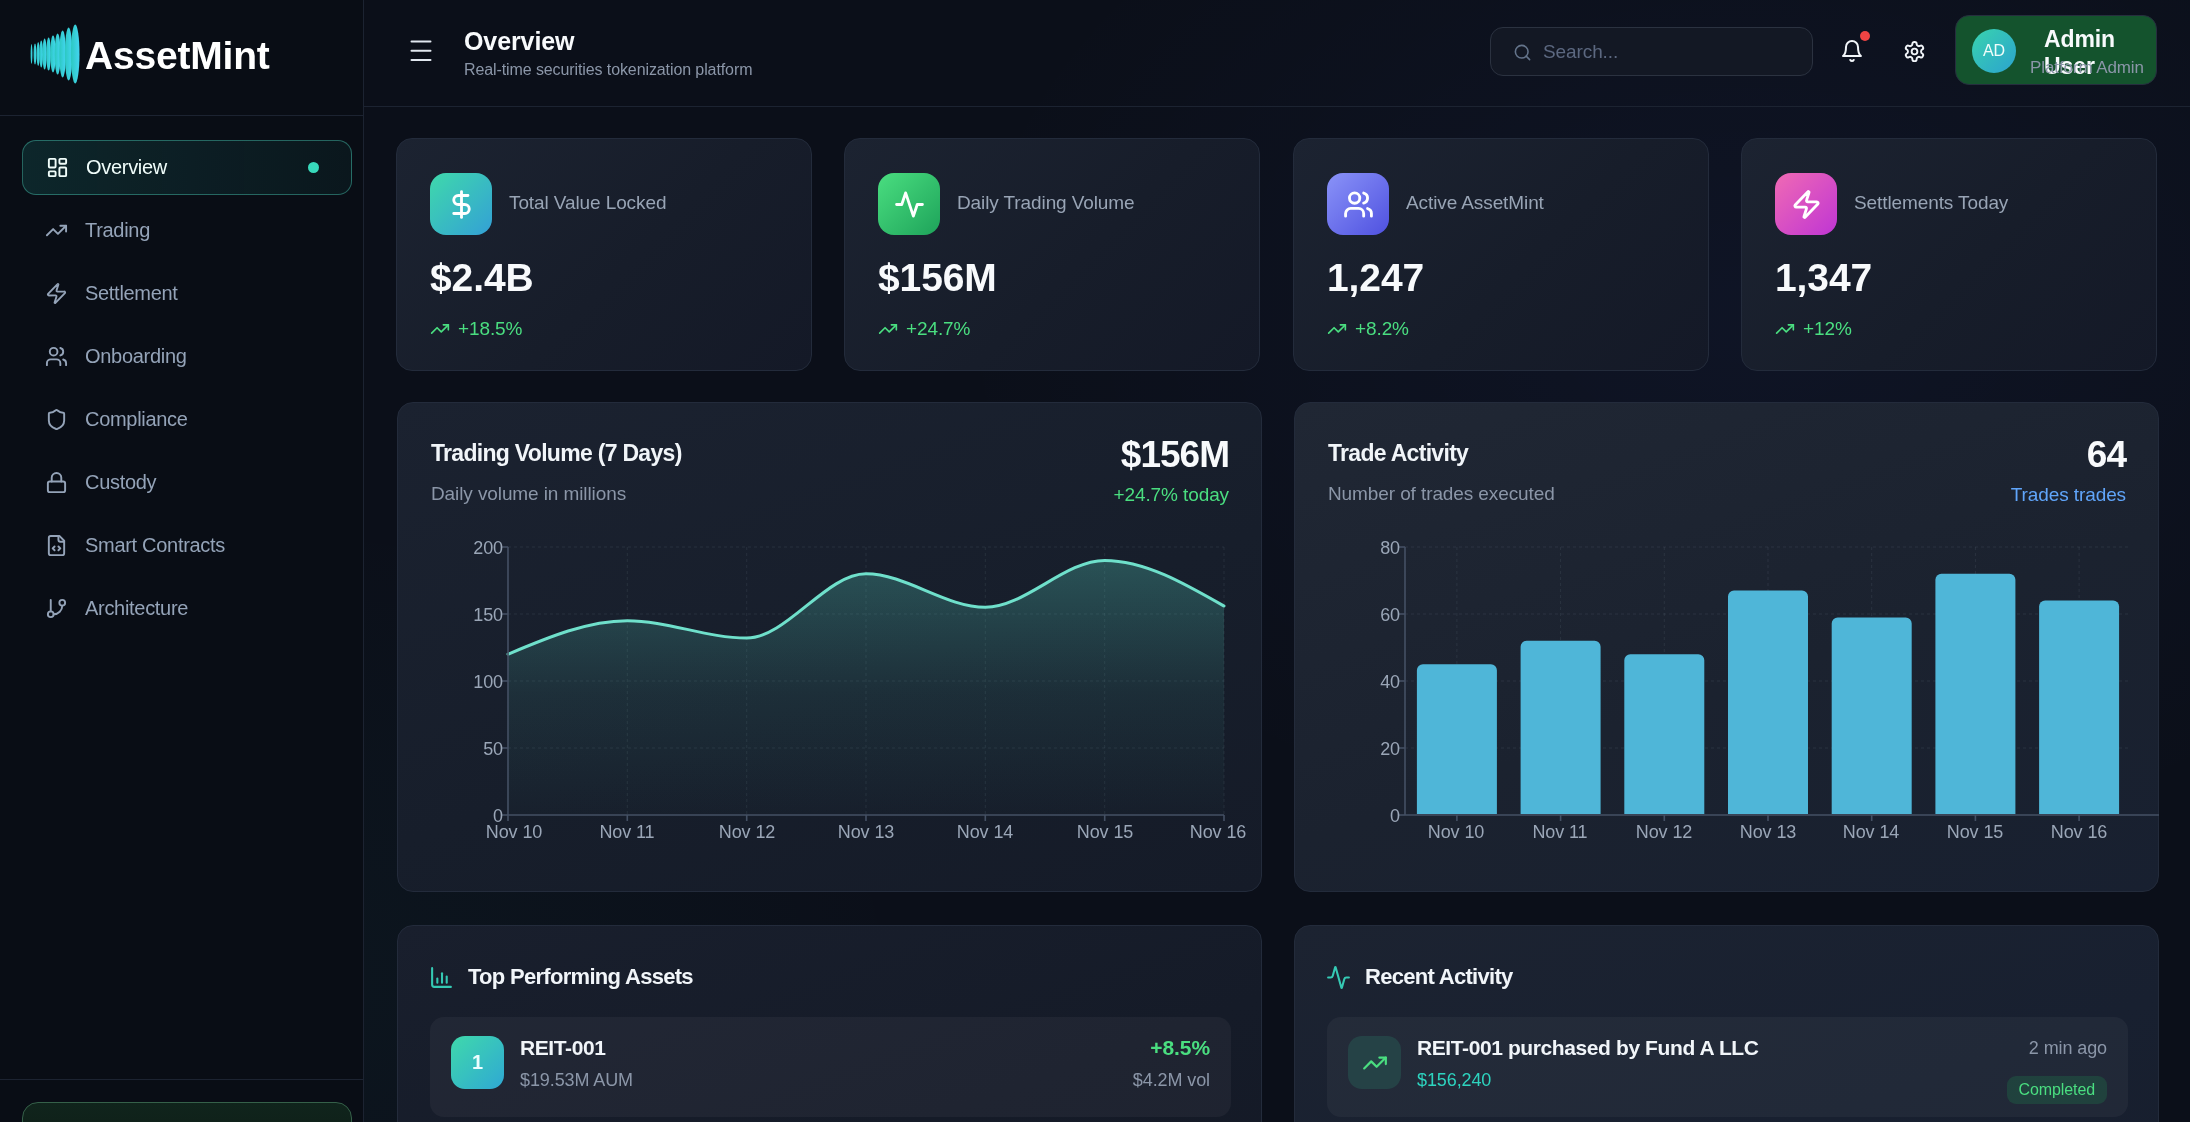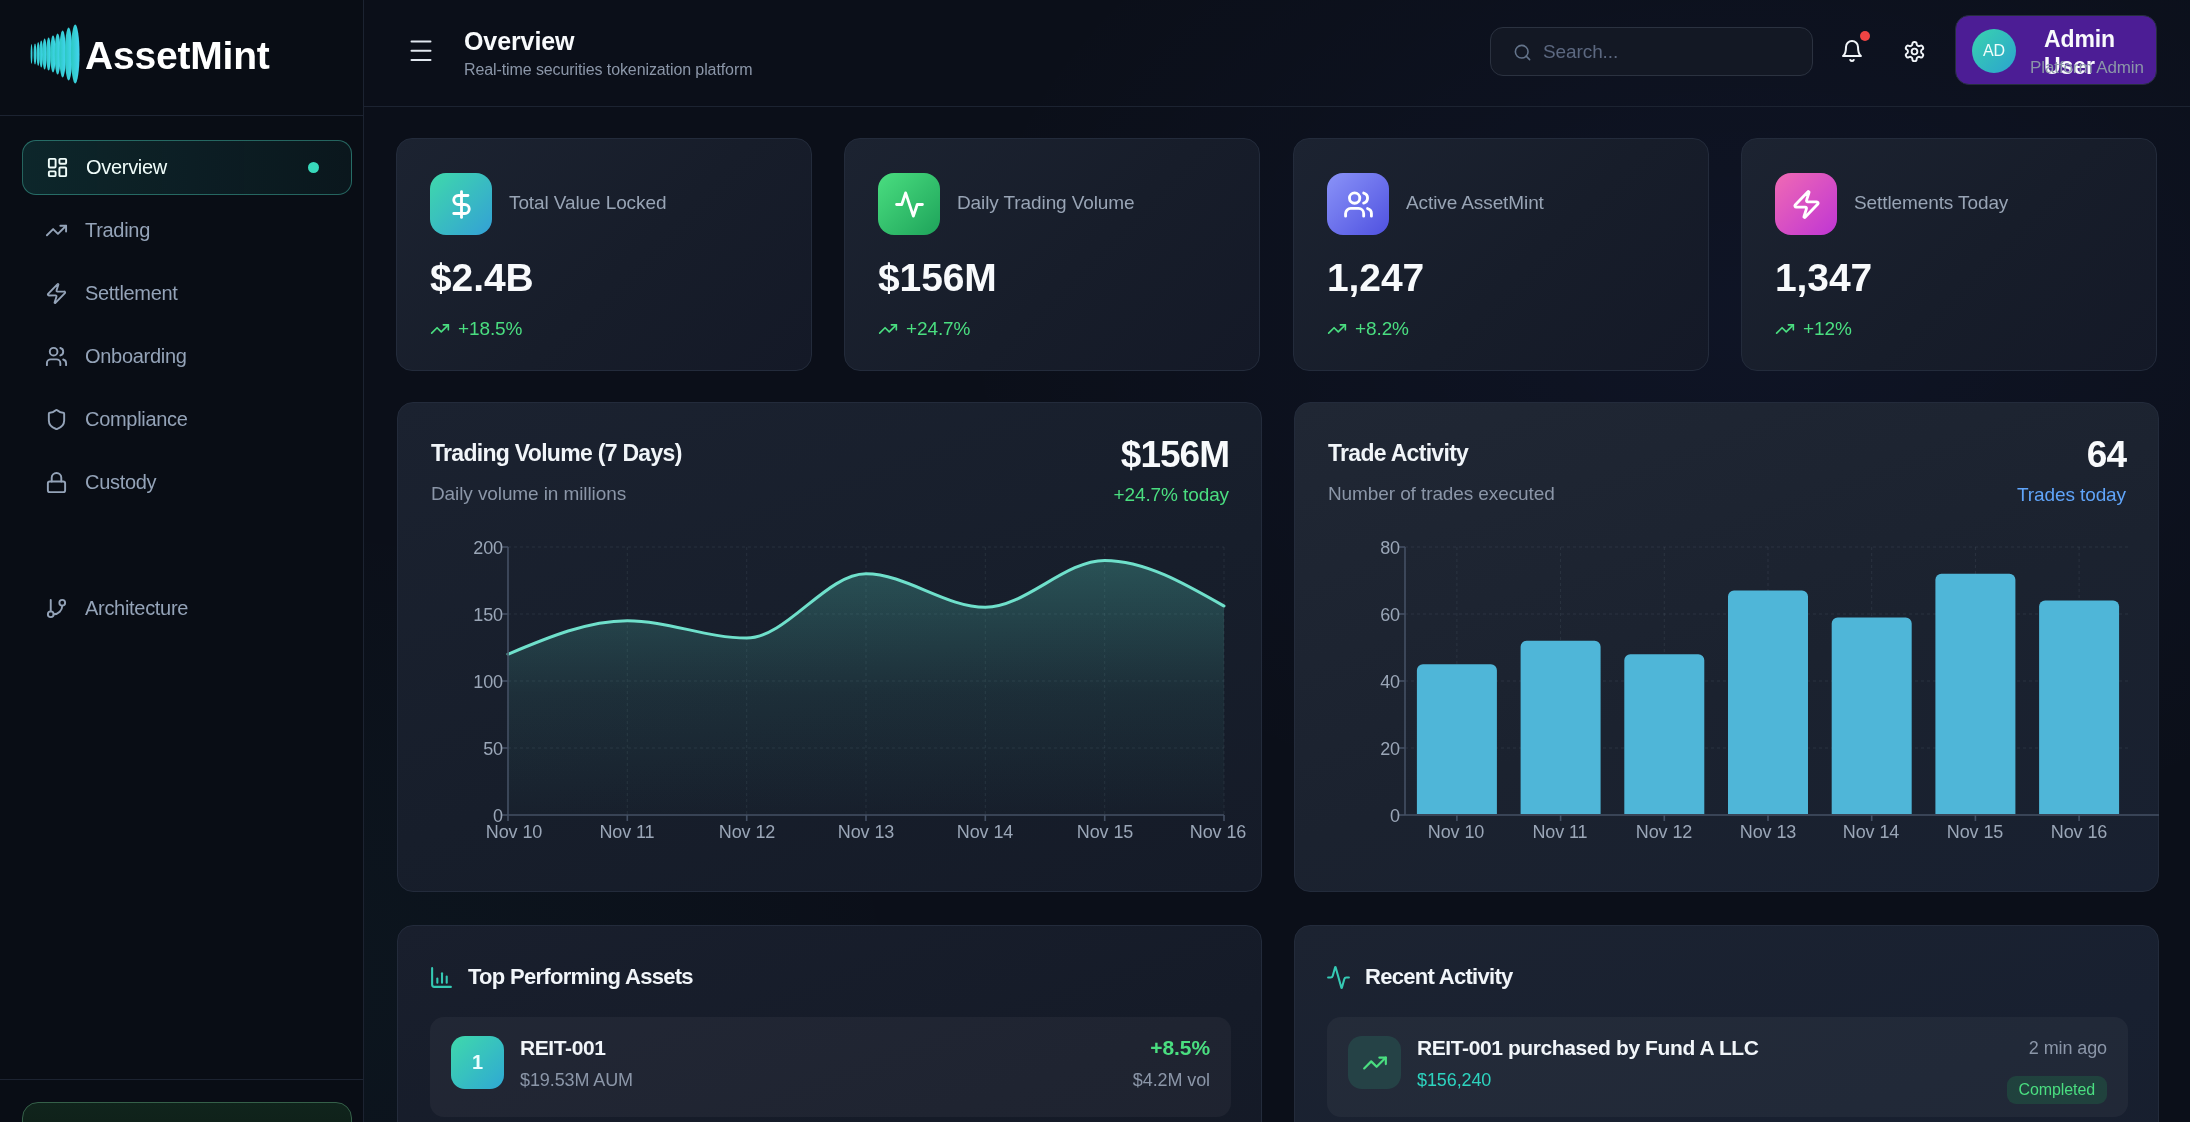--- a/index.html
+++ b/index.html
@@ -19,21 +19,21 @@
 #header { position:absolute; left:364px; top:0; width:1826px; height:107px; border-bottom:1px solid #1c2331; }
 #burger { position:absolute; left:45px; top:39px; }
 #htitle { position:absolute; left:100px; top:27px; font-size:25px; font-weight:bold; color:#f8fafc; }
 #hsub { position:absolute; left:100px; top:61px; font-size:16px; color:#8b96a8; }
 #search { position:absolute; left:1126px; top:27px; width:323px; height:49px; border-radius:13px; background:#131824; border:1px solid #2b3240; }
 #search svg { position:absolute; left:22px; top:15px; }
 #search span { position:absolute; left:52px; top:13px; font-size:19px; color:#5c6880; }
 #bell { position:absolute; left:1476px; top:39px; }
 #belldot { position:absolute; left:1496px; top:31px; width:10px; height:10px; border-radius:50%; background:#ef4444; }
 #gear { position:absolute; left:1539px; top:40px; }
-#usercard { position:absolute; left:1591px; top:15px; width:202px; height:70px; background:#4c1d95; border:1px solid #262e3e; border-radius:14px; }
+#usercard { position:absolute; left:1591px; top:15px; width:202px; height:70px; background:#14532d; border:1px solid #262e3e; border-radius:14px; }
 #avatar { position:absolute; left:16px; top:13px; width:44px; height:44px; border-radius:50%; background:linear-gradient(135deg,#39d3ae,#2ba3cf); display:flex; align-items:center; justify-content:center; font-size:16px; color:#f0fdfa; }
 #uname { position:absolute; left:88px; top:10px; font-size:23px; font-weight:bold; color:#f8fafc; }
 #urole { position:absolute; left:74px; top:42px; font-size:17px; color:#8b96a8; }
 
 .statcard { position:absolute; top:138px; width:416px; height:233px; border-radius:16px; border:1px solid #232b3b; background:linear-gradient(135deg,#1c2331 0%,#171d2a 55%,#141927 100%); }
 .sicon { position:absolute; left:33px; top:34px; width:62px; height:62px; border-radius:16px; display:flex; align-items:center; justify-content:center; }
 .stitle { position:absolute; left:112px; top:53px; font-size:19px; color:#98a4b5; }
 .sval { position:absolute; left:33px; top:117px; font-size:39px; font-weight:bold; color:#f8fafc; }
 .schg { position:absolute; left:33px; top:179px; font-size:19px; color:#4ade80; display:flex; align-items:center; gap:8px; }
 
@@ -120,20 +120,29 @@
       </svg>
     Compliance
   </div>
   <div class="nav" style="top:455px">
     <svg class="lucide" width="23" height="23" viewBox="0 0 24 24">
         <rect x="3" y="11" width="18" height="11" rx="2"></rect>
         <path d="M7 11V7a5 5 0 0 1 10 0v4"></path>
       </svg>
     Custody
   </div>
+  <div class="nav" style="top:518px">
+    <svg class="lucide" width="23" height="23" viewBox="0 0 24 24">
+        <path d="M15 2H6a2 2 0 0 0-2 2v16a2 2 0 0 0 2 2h12a2 2 0 0 0 2-2V7z"></path>
+        <path d="M14 2v4a2 2 0 0 0 2 2h4"></path>
+        <path d="m10 13-2 2 2 2"></path>
+        <path d="m14 17 2-2-2-2"></path>
+      </svg>
+    Smart Contracts
+  </div>
   <div class="nav" style="top:581px">
     <svg class="lucide" width="23" height="23" viewBox="0 0 24 24">
         <line x1="6" y1="3" x2="6" y2="15"></line>
         <circle cx="18" cy="6" r="3"></circle>
         <circle cx="6" cy="18" r="3"></circle>
         <path d="M18 9a9 9 0 0 1-9 9"></path>
       </svg>
     Architecture
   </div>
 
@@ -289,21 +298,21 @@
       <text x="1104" y="837">Nov 15</text>
       <text x="1217" y="837">Nov 16</text>
     </g>
   </svg>
 </div>
 
 <div class="chartcard" style="left:1294px;background:linear-gradient(160deg,#202734 0%,#1b222f 55%,#182030 100%)">
   <div class="ctitle">Trade Activity</div>
   <div class="csub">Number of trades executed</div>
   <div class="cbig">64</div>
-  <div class="cnote" style="color:#60a5fa">Trades today</div>
+  <div class="cnote" style="color:#60a5fa">Trades trades</div>
   <svg width="864" height="488" viewBox="1294 402 864 488" style="position:absolute;left:0;top:0">
     <g stroke="#94a3b8" stroke-opacity="0.12" stroke-dasharray="3 3">
       <line x1="1404" y1="546" x2="2130" y2="546"></line>
       <line x1="1404" y1="613" x2="2130" y2="613"></line>
       <line x1="1404" y1="680" x2="2130" y2="680"></line>
       <line x1="1404" y1="747" x2="2130" y2="747"></line>
       <line x1="1455.9" y1="546" x2="1455.9" y2="814"></line>
       <line x1="1559.6" y1="546" x2="1559.6" y2="814"></line>
       <line x1="1663.3" y1="546" x2="1663.3" y2="814"></line>
       <line x1="1767" y1="546" x2="1767" y2="814"></line>

